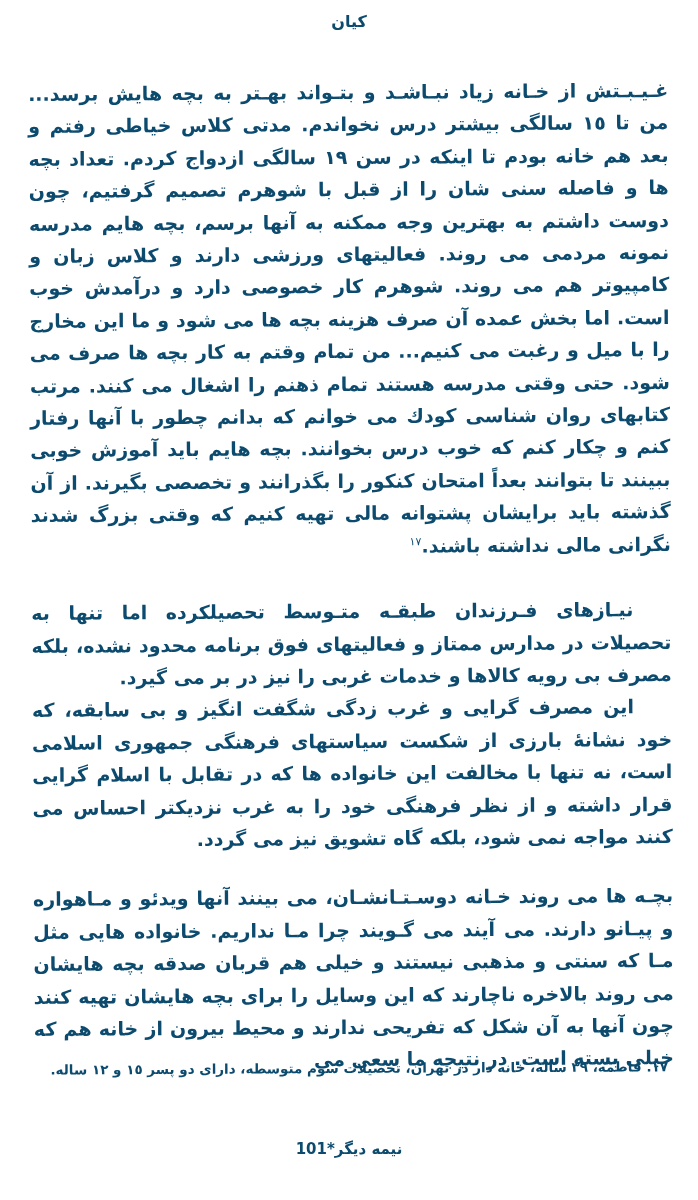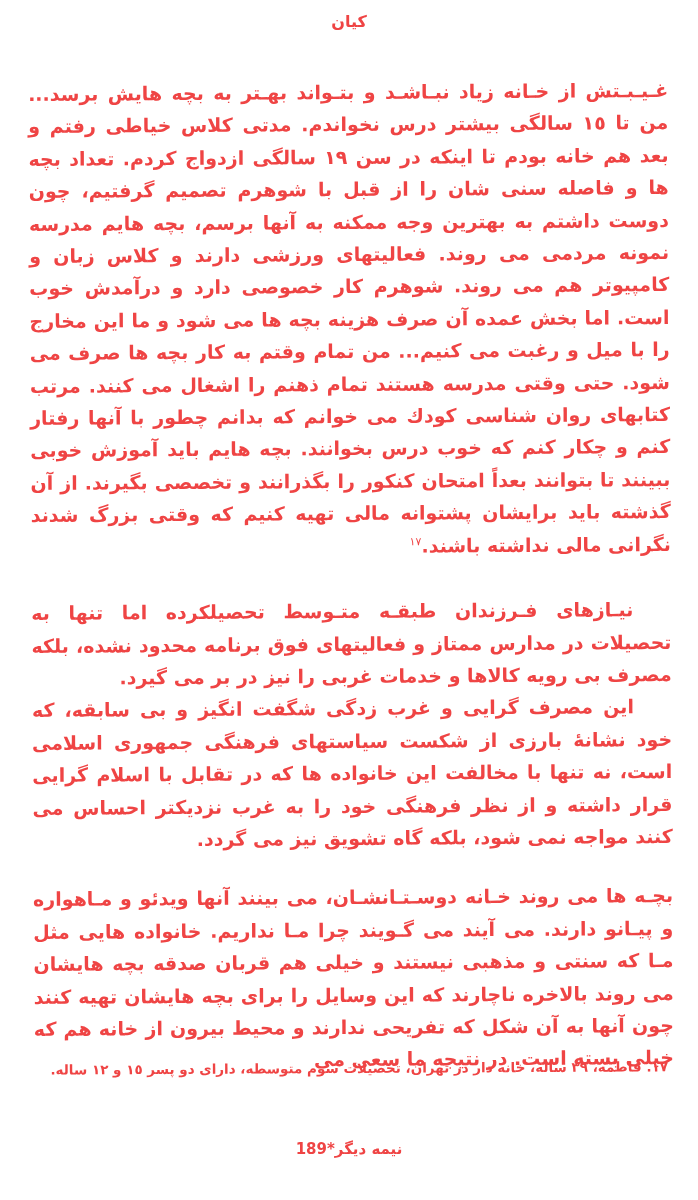--- a/index.html
+++ b/index.html
@@ -7,21 +7,21 @@
     padding: 0;
     background: #ffffff;
   }
   .page {
     position: relative;
     width: 698px;
     height: 1200px;
     background: #ffffff;
     overflow: hidden;
     font-family: "DejaVu Sans", sans-serif;
-    color: #ef4444;
+    color: #0c4a6e;
     direction: rtl;
     margin-left: 20px;
   }
   .header {
     position: absolute;
     top: 12px;
     left: 0;
     width: 100%;
     text-align: center;
     font-size: 16px;
@@ -90,15 +90,15 @@
     <p class="para indent gap-lg">نيـازهاى فـرزندان طبقـه متـوسط تحصيلكرده اما تنها به تحصيلات در مدارس ممتاز و فعاليتهاى فوق برنامه محدود نشده، بلكه مصرف بى رويه كالاها و خدمات غربى را نيز در بر مى گيرد.</p>
 
     <p class="para indent">اين مصرف گرايى و غرب زدگى شگفت انگيز و بى سابقه، كه خود نشانهٔ بارزى از شكست سياستهاى فرهنگى جمهورى اسلامى است، نه تنها با مخالفت اين خانواده ها كه در تقابل با اسلام گرايى قرار داشته و از نظر فرهنگى خود را به غرب نزديكتر احساس مى كنند مواجه نمى شود، بلكه گاه تشويق نيز مى گردد.</p>
 
     <p class="quote gap-md">بچـه ها مى روند خـانه دوسـتـانشـان، مى بينند آنها ويدئو و مـاهواره و پيـانو دارند. مى آيند مى گـويند چرا مـا نداريم. خانواده هايى مثل مـا كه سنتى و مذهبى نيستند و خيلى هم قربان صدقه بچه هايشان مى روند بالاخره ناچارند كه اين وسايل را براى بچه هايشان تهيه كنند چون آنها به آن شكل كه تفريحى ندارند و محيط بيرون از خانه هم كه خيلى بسته است. در نتيجه ما سعى مى</p>
 
   </div>
 
   <div class="footnote">١٧. فاطمه، ٣٩ ساله، خانه دار در تهران، تحصيلات سوم متوسطه، داراى دو پسر ١٥ و ١٢ ساله.</div>
 
-  <div class="footer">نيمه ديگر*189</div>
+  <div class="footer">نيمه ديگر*101</div>
 
 </div>
 
 </body></html>

